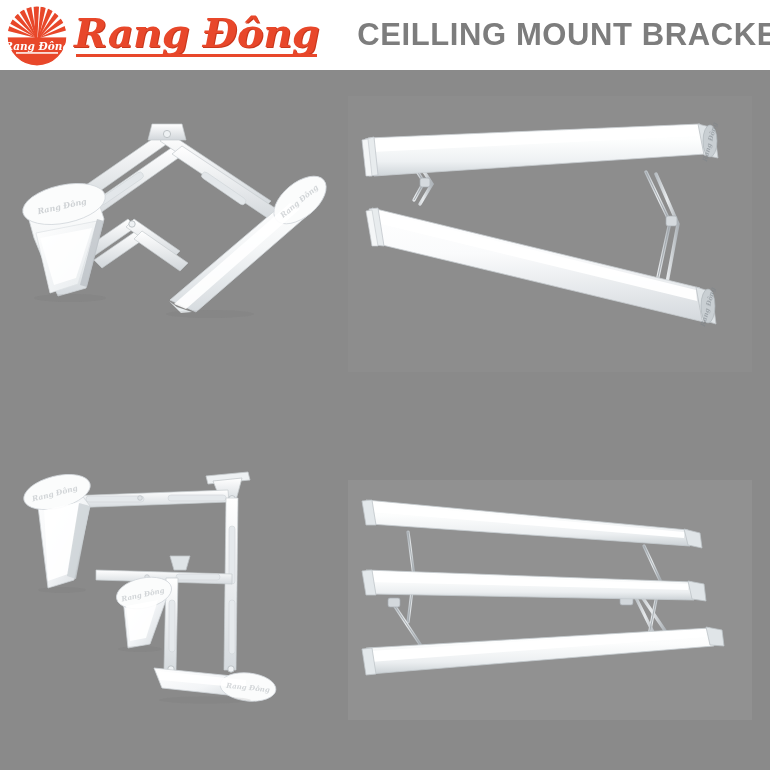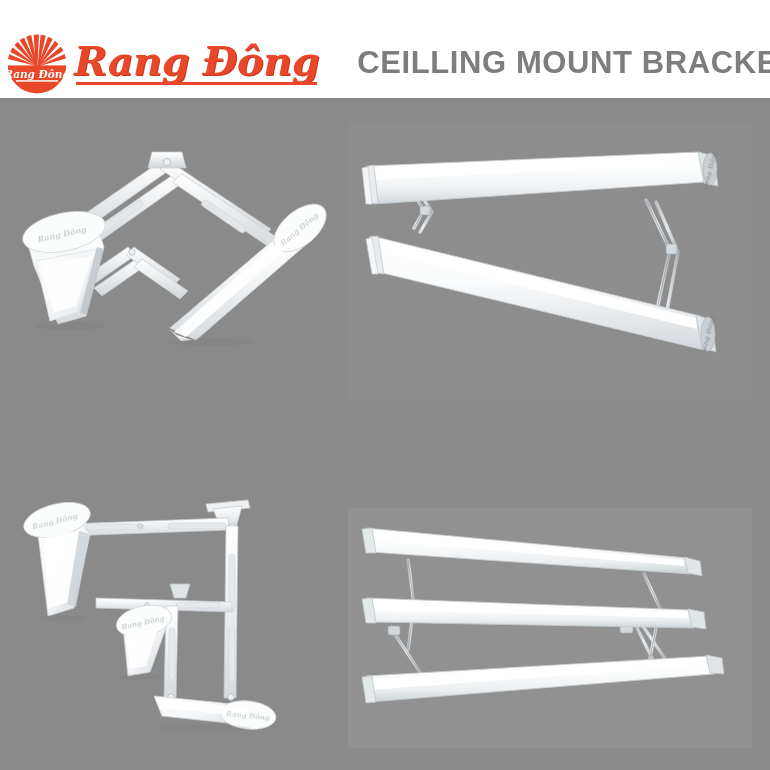--- a/index.html
+++ b/index.html
@@ -7,21 +7,20 @@
   html, body {
     width: 770px; height: 770px;
     font-family: "Liberation Sans", sans-serif;
     overflow: hidden;
     background: #ffffff;
   }
   .page {
     position: relative;
     width: 770px; height: 548px;
     background: #ef4444;
-    margin-top: 28px;
   }
 
   
   .header {
     position: absolute; left: 0; top: 0;
     width: 770px; height: 70px;
     background: #ffffff;
     display: flex; align-items: center;
     overflow: hidden;
   }

